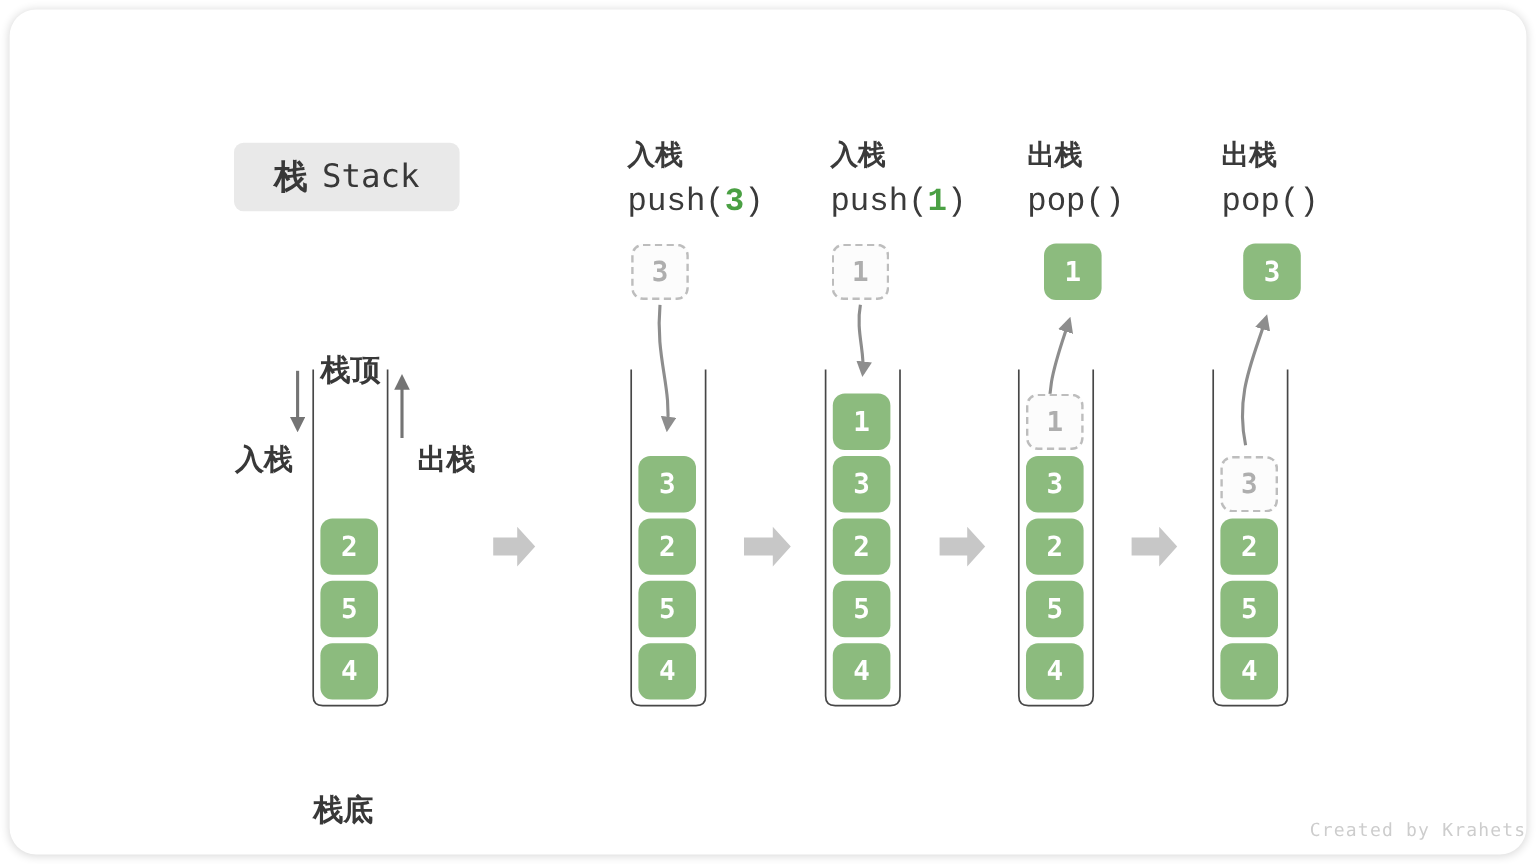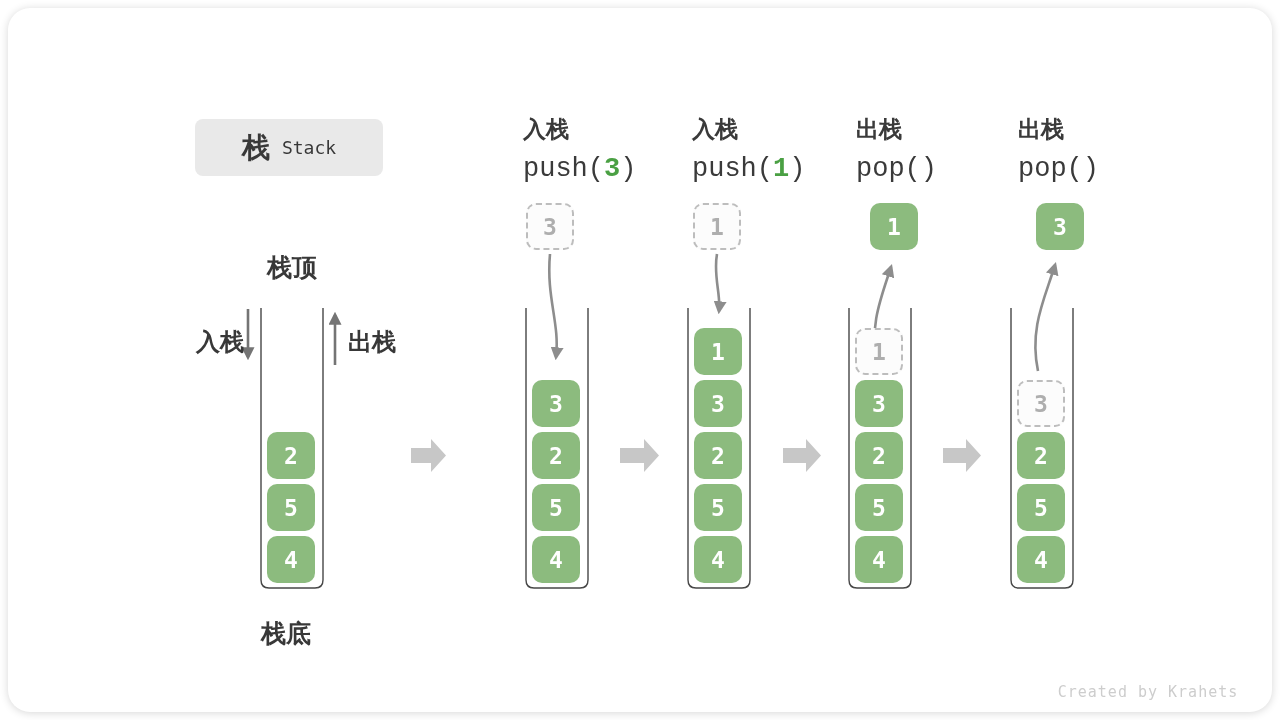--- a/index.html
+++ b/index.html
@@ -8,43 +8,43 @@
   .card{position:absolute;left:8px;top:8px;width:1264px;height:704px;
         background:#ffffff;border-radius:22px;
         box-shadow:0 1px 8px rgba(0,0,0,0.16);}
   .overlay{position:absolute;left:0;top:0;width:1280px;height:720px;}
 
   .title-box{position:absolute;left:187px;top:111px;width:188px;height:57px;
              background:#e9e9e9;border-radius:8px;display:flex;
              align-items:center;justify-content:center;color:#383838;}
   .title-box .zh{font-weight:bold;font-size:28px;}
   .title-box .en{font-family:"DejaVu Sans Mono","Liberation Mono",monospace;
-                 font-size:18px;margin-left:12px;}
+                 font-size:27px;margin-left:12px;}
 
-  .side-label{position:absolute;font-weight:bold;font-size:25px;color:#383838;}
+  .side-label{position:absolute;font-weight:bold;font-size:25px;color:#383838;margin-top:41px;}
   .lbl-top{left:253px;top:243px;width:62px;text-align:center;}
   .lbl-bottom{left:253px;top:609px;width:62px;text-align:left;}
   .lbl-push{left:168px;top:318px;width:68px;text-align:right;font-size:24px;}
   .lbl-pop{left:340px;top:318px;width:68px;text-align:left;font-size:24px;}
 
   .op{position:absolute;top:106px;color:#3a3a3a;}
   .op .op-zh{display:block;font-size:23px;font-weight:600;margin-bottom:9px;}
   .op .op-code{display:block;font-family:Liberation Mono, monospace;
                font-size:27px;font-weight:500;}
   .op .op-val{color:#4aa043;font-weight:bold;}
   .op1{left:515px;} .op2{left:684px;} .op3{left:848px;} .op4{left:1010px;}
 
   .cell{position:absolute;width:48px;height:47px;box-sizing:border-box;
         border-radius:10px;background:#8cbb7e;color:#ffffff;
         display:flex;align-items:center;justify-content:center;
         font-family:"DejaVu Sans Mono","Liberation Mono",monospace;
         font-size:23px;font-weight:600;}
   .ghost{background:#fcfcfc;border:2px dashed #bdbdbd;color:#aeaeae;}
 
-  .watermark{position:absolute;left:1040px;top:675px;width:200px;text-align:center;
+  .watermark{position:absolute;left:1064px;top:675px;width:200px;text-align:right;
              font-family:"DejaVu Sans Mono","Liberation Mono",monospace;
              font-size:15px;color:#cdcdcd;letter-spacing:1px;}
 </style>
 </head>
 <body>
 
 <div class="canvas">
   <div class="card">
 
     <svg class="overlay" width="1280" height="720" viewBox="0 0 1280 720">

